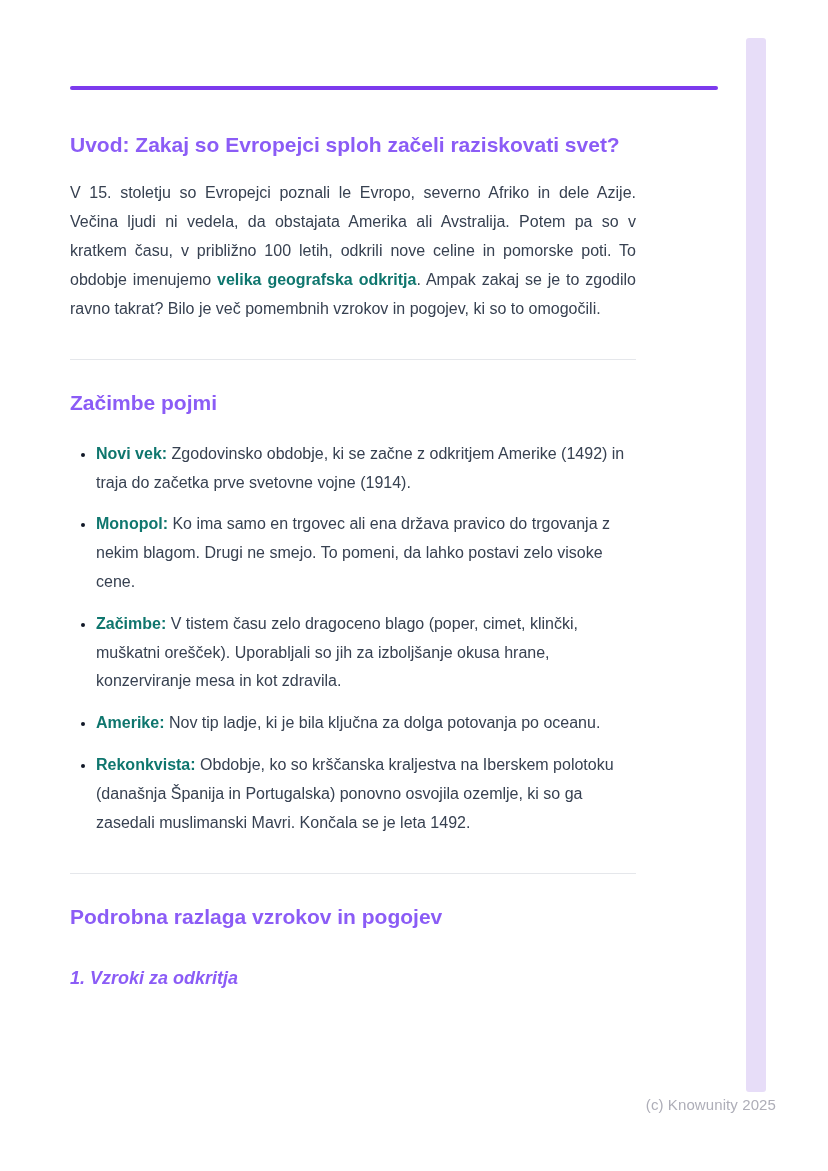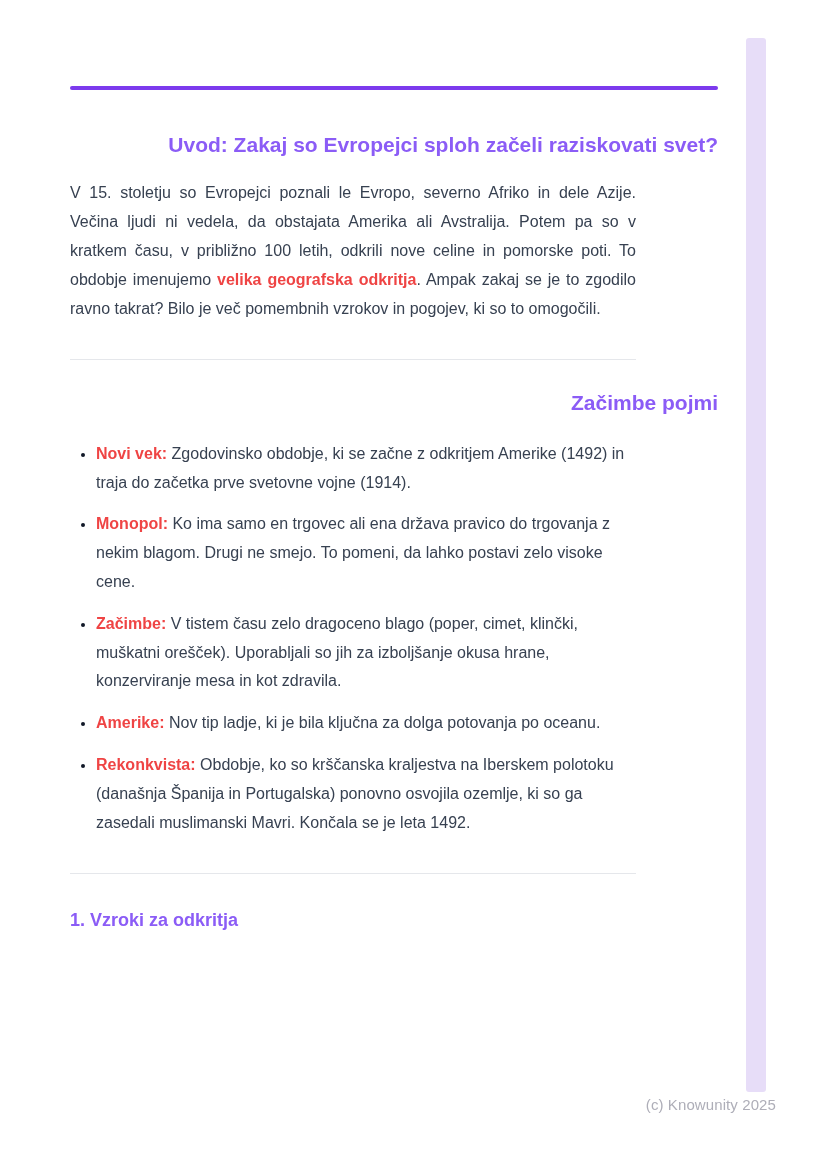--- a/index.html
+++ b/index.html
@@ -44,30 +44,30 @@
     margin-top: 16px;
     border-radius: 2px;
   }
 
   h2.section-heading {
     font-size: 21px;
     font-weight: 700;
     color: #8b5cf6;
     margin-top: 40px;
     line-height: 1.4;
-    text-align: right;
   }
   hr.divider + h2.section-heading { margin-top: 28px; }
 
   h3.sub-heading {
     font-size: 18px;
     font-weight: 700;
     color: #8b5cf6;
     margin-top: 34px;
     line-height: 1.4;
+    font-style: italic;
   }
 
   p.body {
     max-width: 566px;
     font-size: 16px;
     line-height: 1.8;
     text-align: justify;
     margin-top: 20px;
   }
 
@@ -84,21 +84,21 @@
     padding-left: 26px;
     list-style: disc;
   }
   ul.terms li {
     font-size: 16px;
     line-height: 1.8;
     margin-bottom: 13px;
   }
   ul.terms li::marker { color: #111827; font-size: 14px; }
 
-  strong { font-weight: 700; color: #ef4444; }
+  strong { font-weight: 700; color: #0f766e; }
 
   .watermark {
     position: absolute;
     top: 1096px;
     right: 52px;
     font-size: 15px;
     color: #aeaeb8;
     letter-spacing: 0.1px;
   }
 </style>
@@ -122,19 +122,20 @@
   <ul class="terms">
     <li><strong>Novi vek:</strong><span> Zgodovinsko obdobje, ki se začne z odkritjem Amerike (1492) in traja do začetka prve svetovne vojne (1914).</span></li>
     <li><strong>Monopol:</strong><span> Ko ima samo en trgovec ali ena država pravico do trgovanja z nekim blagom. Drugi ne smejo. To pomeni, da lahko postavi zelo visoke cene.</span></li>
     <li><strong>Začimbe:</strong><span> V tistem času zelo dragoceno blago (poper, cimet, klinčki, muškatni orešček). Uporabljali so jih za izboljšanje okusa hrane, konzerviranje mesa in kot zdravila.</span></li>
     <li><strong>Amerike:</strong><span> Nov tip ladje, ki je bila ključna za dolga potovanja po oceanu.</span></li>
     <li><strong>Rekonkvista:</strong><span> Obdobje, ko so krščanska kraljestva na Iberskem polotoku (današnja Španija in Portugalska) ponovno osvojila ozemlje, ki so ga zasedali muslimanski Mavri. Končala se je leta 1492.</span></li>
   </ul>
 
   <hr class="divider">
 
+  <h2 class="section-heading">Podrobna razlaga vzrokov in pogojev</h2>
 
 
   <h3 class="sub-heading">1. Vzroki za odkritja</h3>
 
 </main>
 
 <div class="watermark">(c) Knowunity 2025</div>
 
 </body></html>

